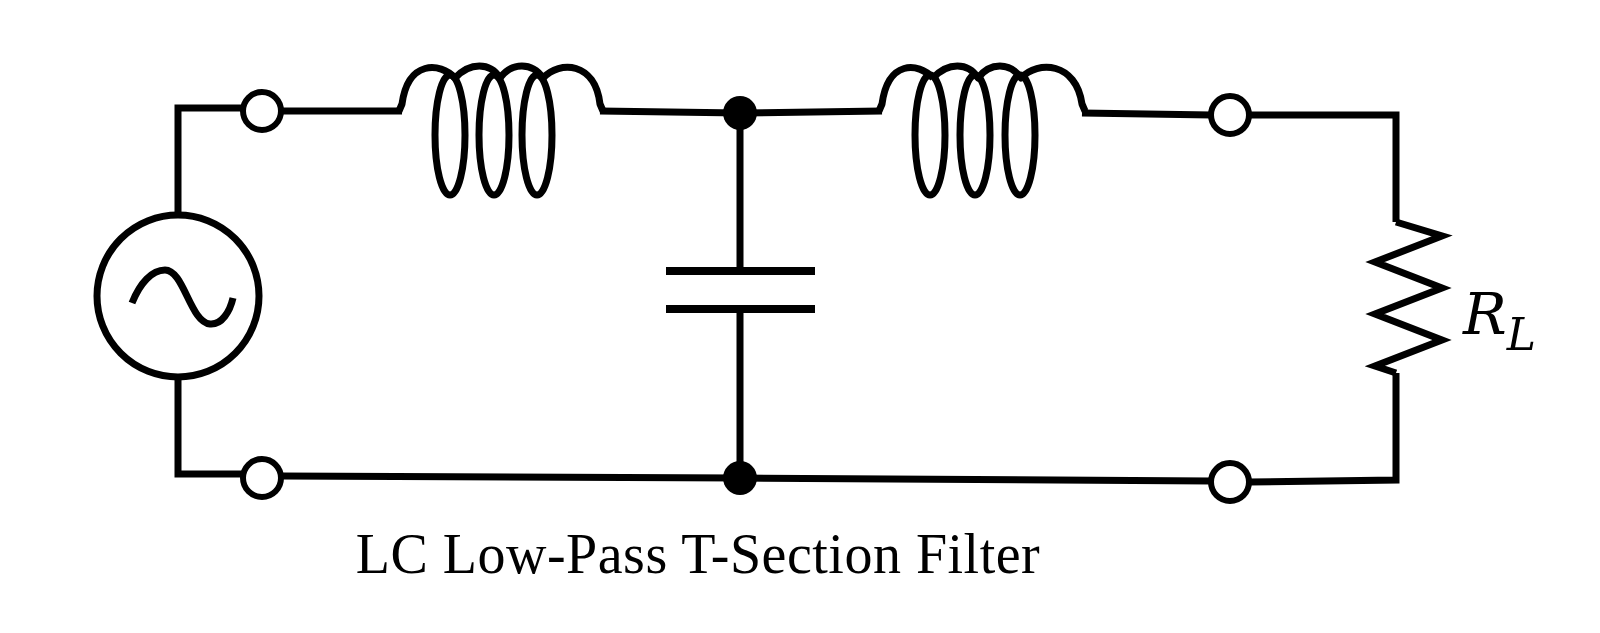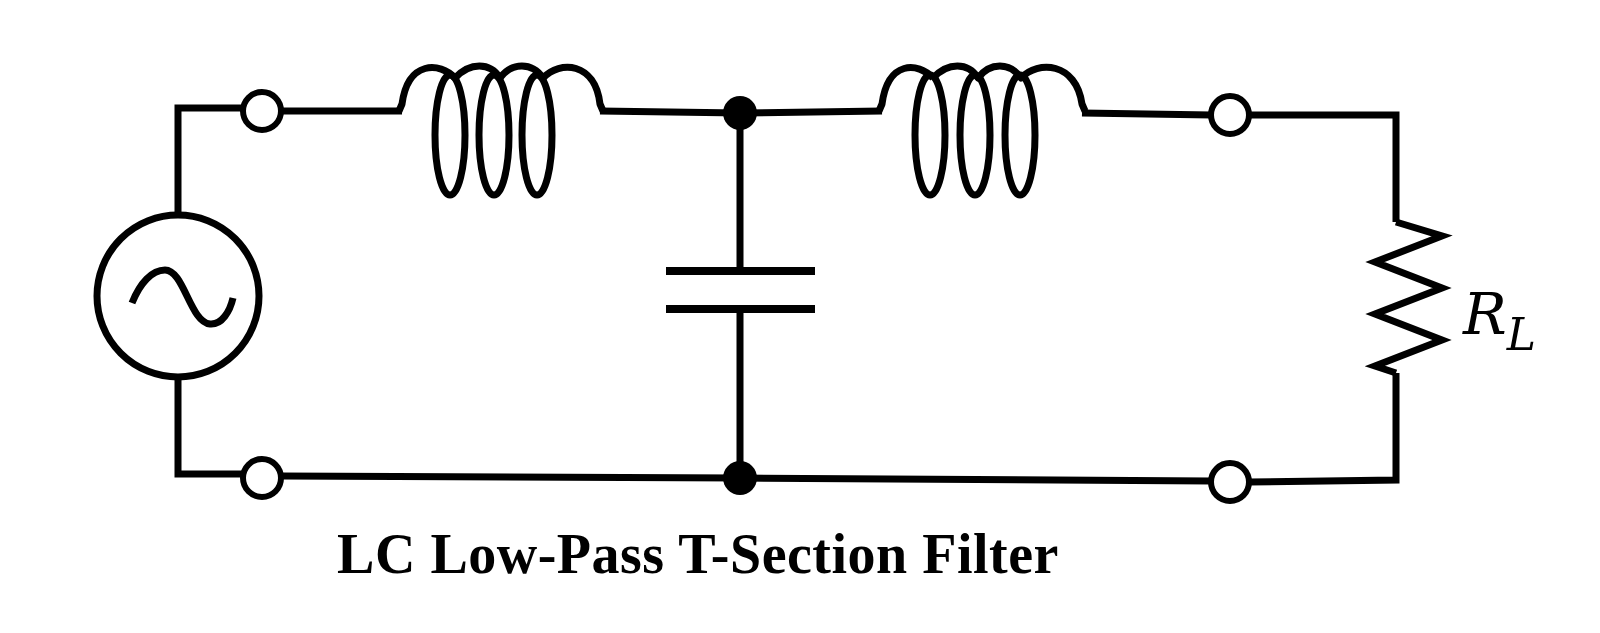--- a/index.html
+++ b/index.html
@@ -8,21 +8,21 @@
     .wire { fill: none; stroke: #000; stroke-width: 7; stroke-linejoin: miter; stroke-linecap: butt; }
     .coil { fill: none; stroke: #000; stroke-width: 7; stroke-linejoin: round; stroke-linecap: butt; }
     .terminal { fill: #fff; stroke: #000; stroke-width: 6; }
     .junction { fill: #000; stroke: none; }
     .plate { stroke: #000; stroke-width: 8; }
     .src-circle { fill: #fff; stroke: #000; stroke-width: 7; }
     .src-wave { fill: none; stroke: #000; stroke-width: 7; stroke-linecap: butt; }
     .label-rl { font-family: "DejaVu Serif", serif; font-style: italic; font-size: 58px; fill: #000; }
     .label-rl-sub { font-family: "DejaVu Serif", serif; font-style: italic; font-size: 44px; fill: #000; }
     .caption { position: absolute; left: 0; width: 1396px; top: 522px; text-align: center;
-      font-family: "Liberation Serif", "DejaVu Serif", serif; font-weight: bold; font-size: 56px; color: #000;
+      font-family: "Liberation Serif", "DejaVu Serif", serif; font-weight: normal; font-size: 56px; color: #000;
       letter-spacing: 0.5px; }
   </style>
 </head>
 <body>
 
 <svg id="circuit" viewBox="0 0 1600 633" xmlns="http://www.w3.org/2000/svg">
 
   <path class="wire" d="M178,214 L178,108 L246,108"></path>
   <path class="wire" d="M178,376 L178,474 L246,474"></path>
 

